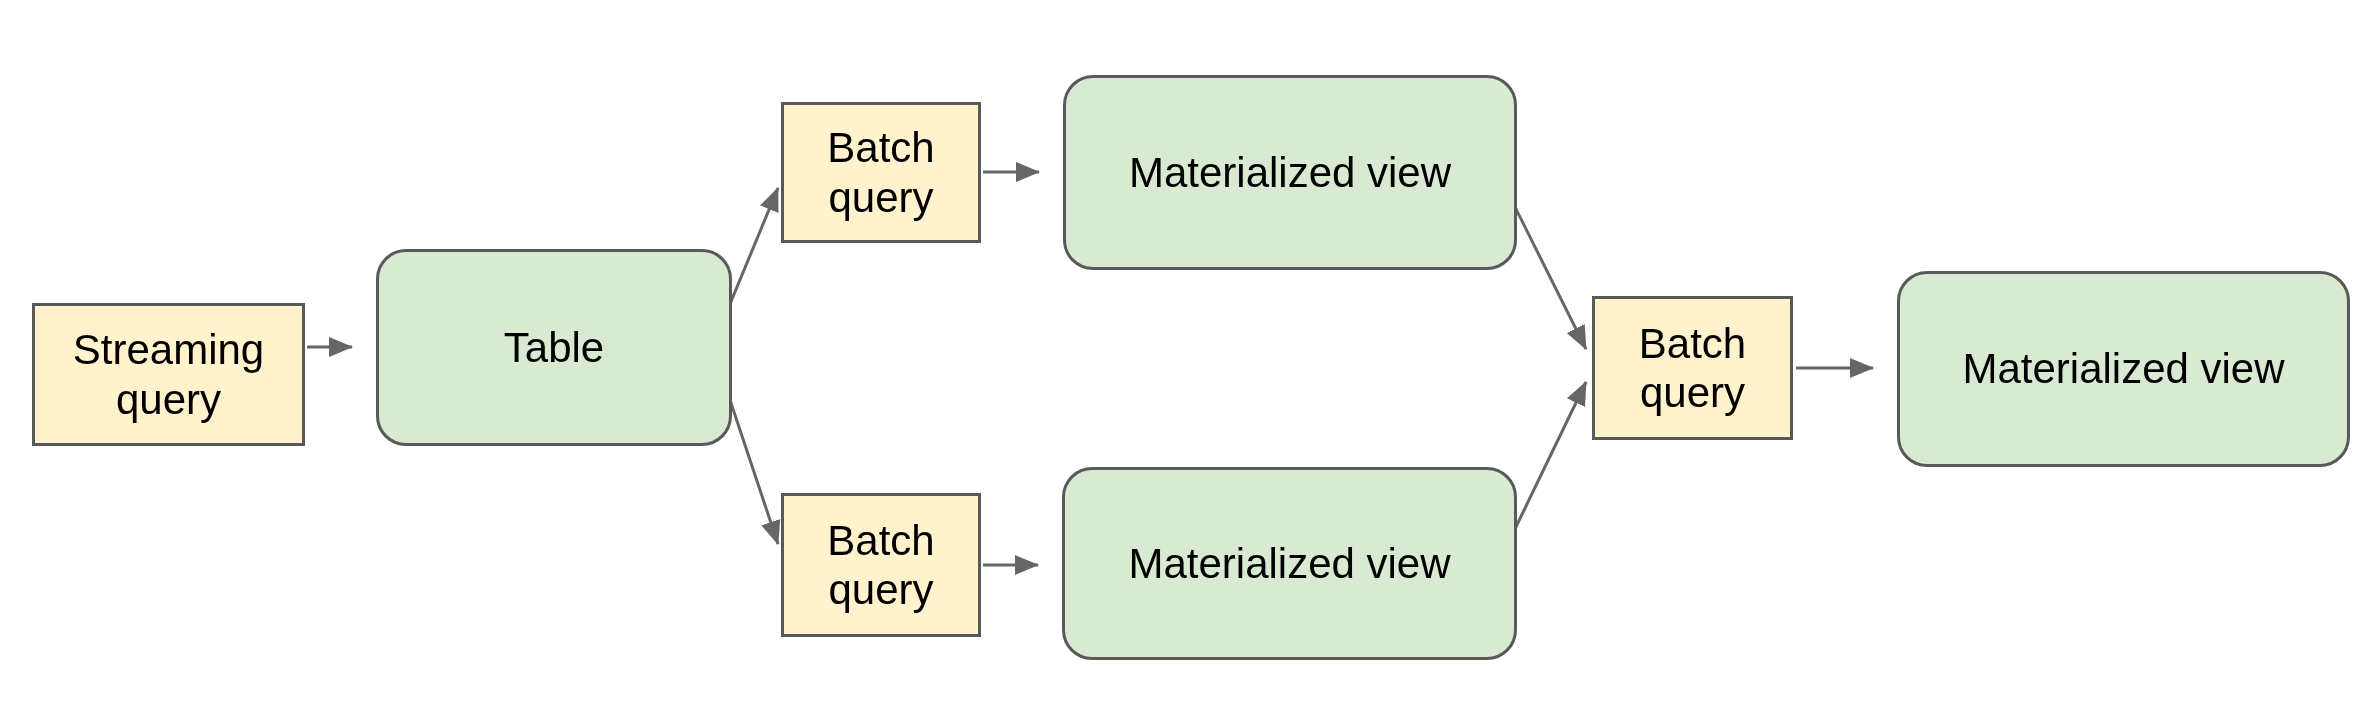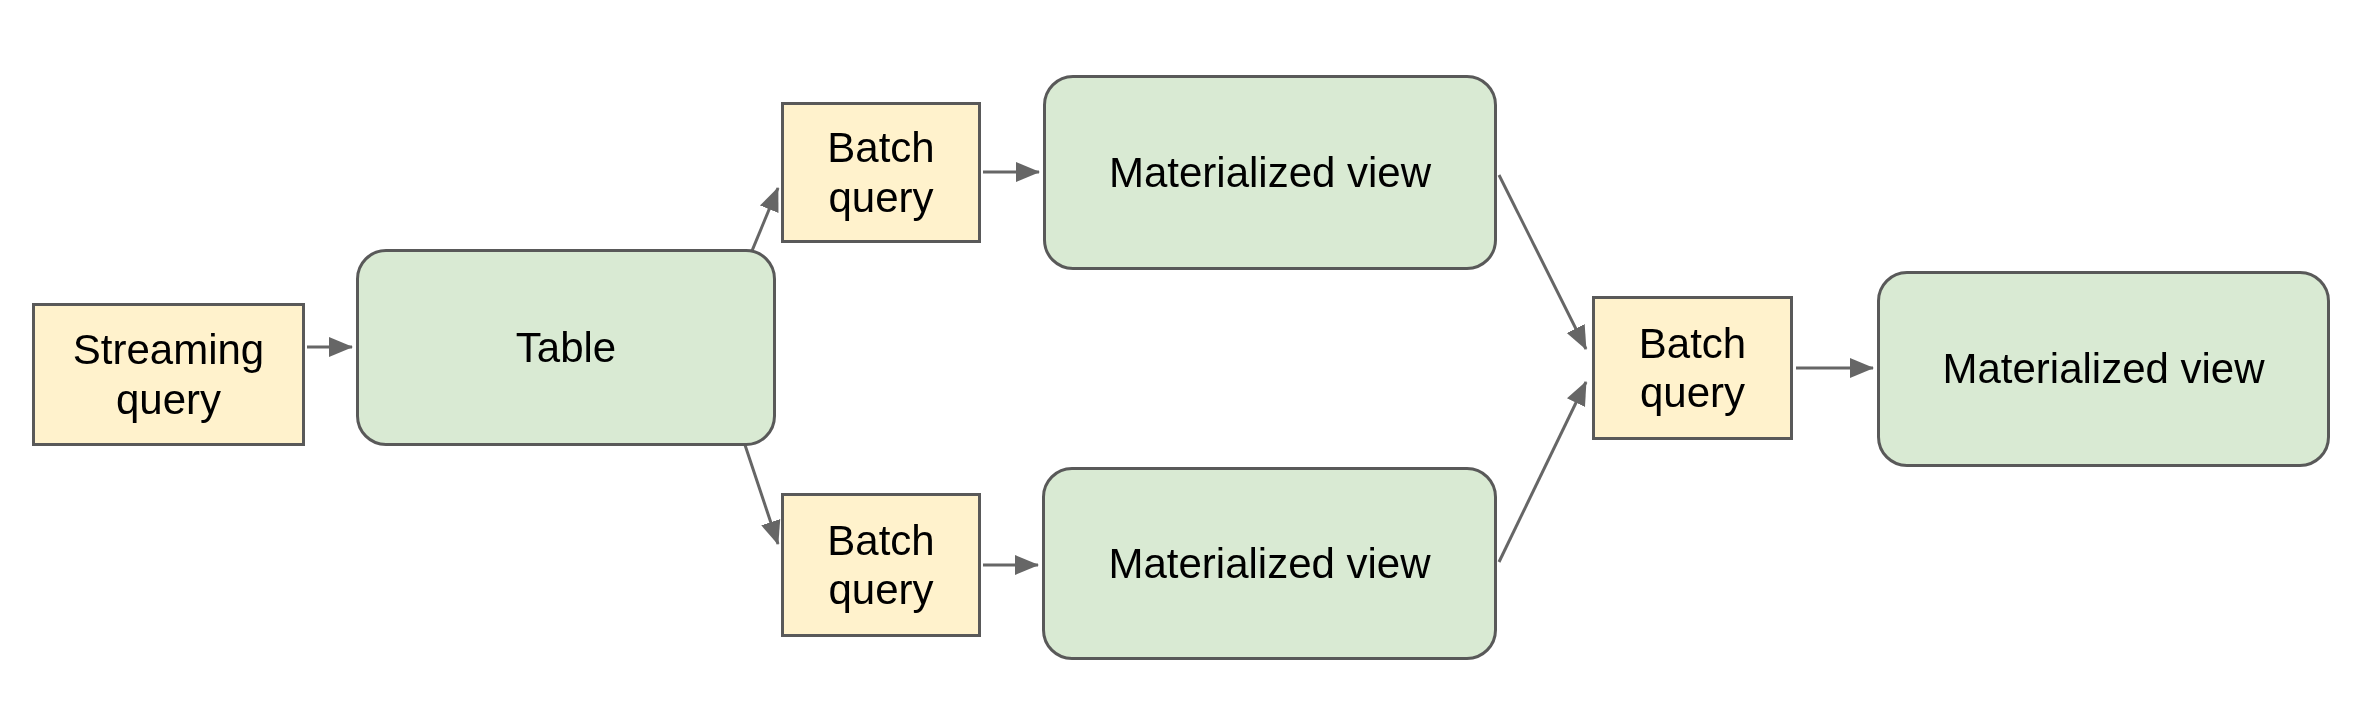--- a/index.html
+++ b/index.html
@@ -36,20 +36,21 @@
   }
   .node.query {
     background: #fff2cc;
     border: 3px solid #595959;
     border-radius: 0;
   }
   .node.store {
     background: #d9ead3;
     border: 3px solid #595959;
     border-radius: 30px;
+    margin-left: 20px;
   }
 </style>
 </head>
 <body>
 
 <div class="canvas">
 
   <svg class="edges-layer" viewBox="0 0 2370 720" xmlns="http://www.w3.org/2000/svg">
     <defs>
       <marker id="arrowhead" markerUnits="userSpaceOnUse" markerWidth="26" markerHeight="24" refX="23" refY="11" orient="auto">
@@ -64,21 +65,21 @@
     <line x1="983" y1="565" x2="1038" y2="565" stroke="#666666" stroke-width="3" marker-end="url(#arrowhead)"></line>
     <line x1="1499" y1="175" x2="1586" y2="349" stroke="#666666" stroke-width="3" marker-end="url(#arrowhead)"></line>
     <line x1="1499" y1="562" x2="1586" y2="382" stroke="#666666" stroke-width="3" marker-end="url(#arrowhead)"></line>
     <line x1="1796" y1="368" x2="1873" y2="368" stroke="#666666" stroke-width="3" marker-end="url(#arrowhead)"></line>
   </svg>
 
   <div class="node query" style="left:32px; top:275px; width:273px; height:143px;margin-top:28px;">
     <span>Streaming query</span>
   </div>
 
-  <div class="node store" style="left:356px; top:249px; width:420px; height:197px;">
+  <div class="node store" style="left:356px; top:249px; width:356px; height:197px;">
     <span>Table</span>
   </div>
 
   <div class="node query" style="left:781px; top:102px; width:200px; height:141px;">
     <span>Batch query</span>
   </div>
 
   <div class="node store" style="left:1043px; top:75px; width:454px; height:195px;">
     <span>Materialized view</span>
   </div>

